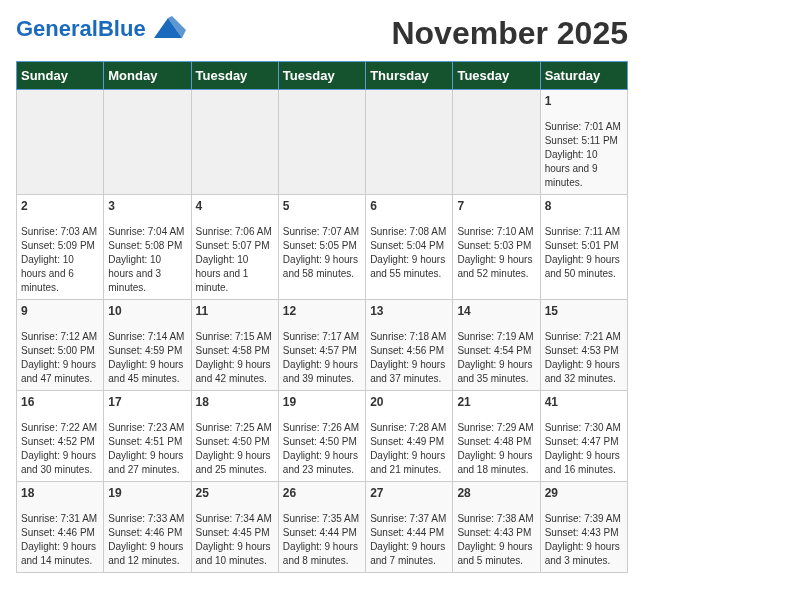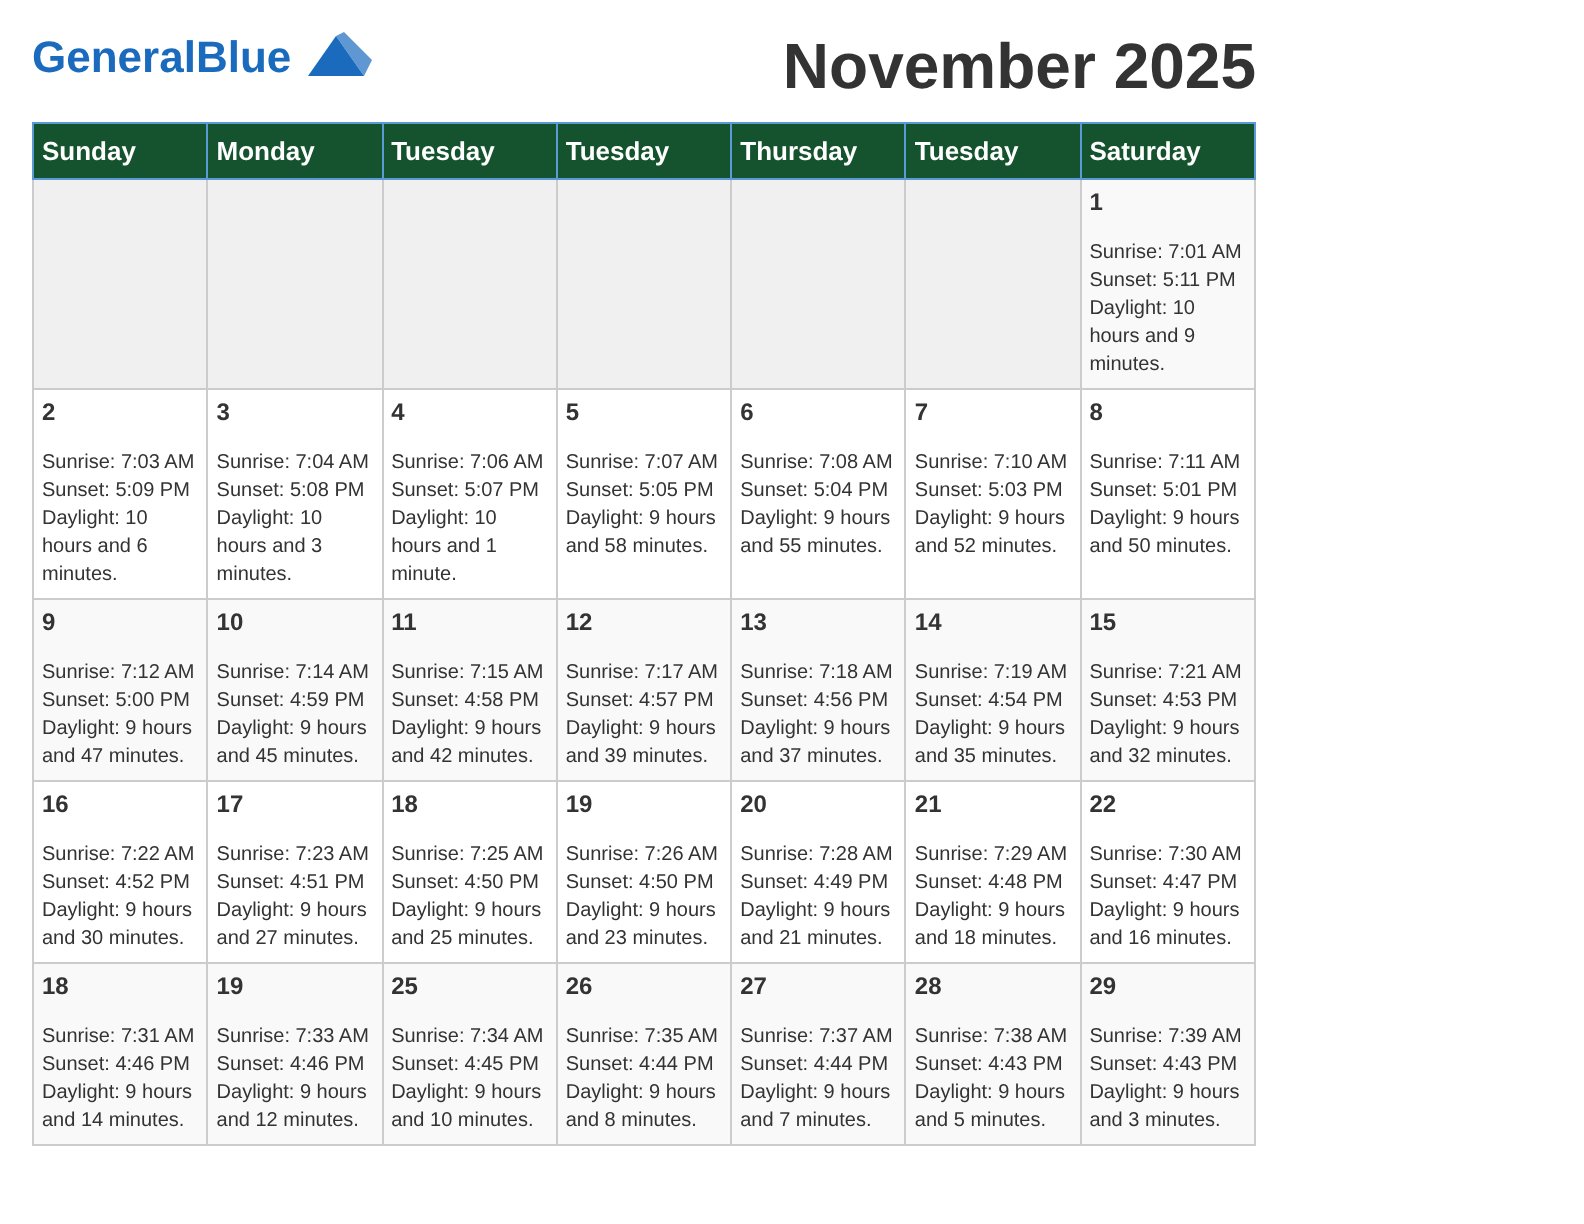--- a/index.html
+++ b/index.html
@@ -218,21 +218,21 @@
           </td>
           <td>
             <span class="day-num">20</span>
             <div class="day-info">Sunrise: 7:28 AM<br>Sunset: 4:49 PM<br>Daylight: 9 hours and 21 minutes.</div>
           </td>
           <td>
             <span class="day-num">21</span>
             <div class="day-info">Sunrise: 7:29 AM<br>Sunset: 4:48 PM<br>Daylight: 9 hours and 18 minutes.</div>
           </td>
           <td>
-            <span class="day-num">22</span>
+            <span class="day-num">41</span>
             <div class="day-info">Sunrise: 7:30 AM<br>Sunset: 4:47 PM<br>Daylight: 9 hours and 16 minutes.</div>
           </td>
         </tr>
         <tr>
           <td>
             <span class="day-num">18</span>
             <div class="day-info">Sunrise: 7:31 AM<br>Sunset: 4:46 PM<br>Daylight: 9 hours and 14 minutes.</div>
           </td>
           <td>
             <span class="day-num">19</span>

